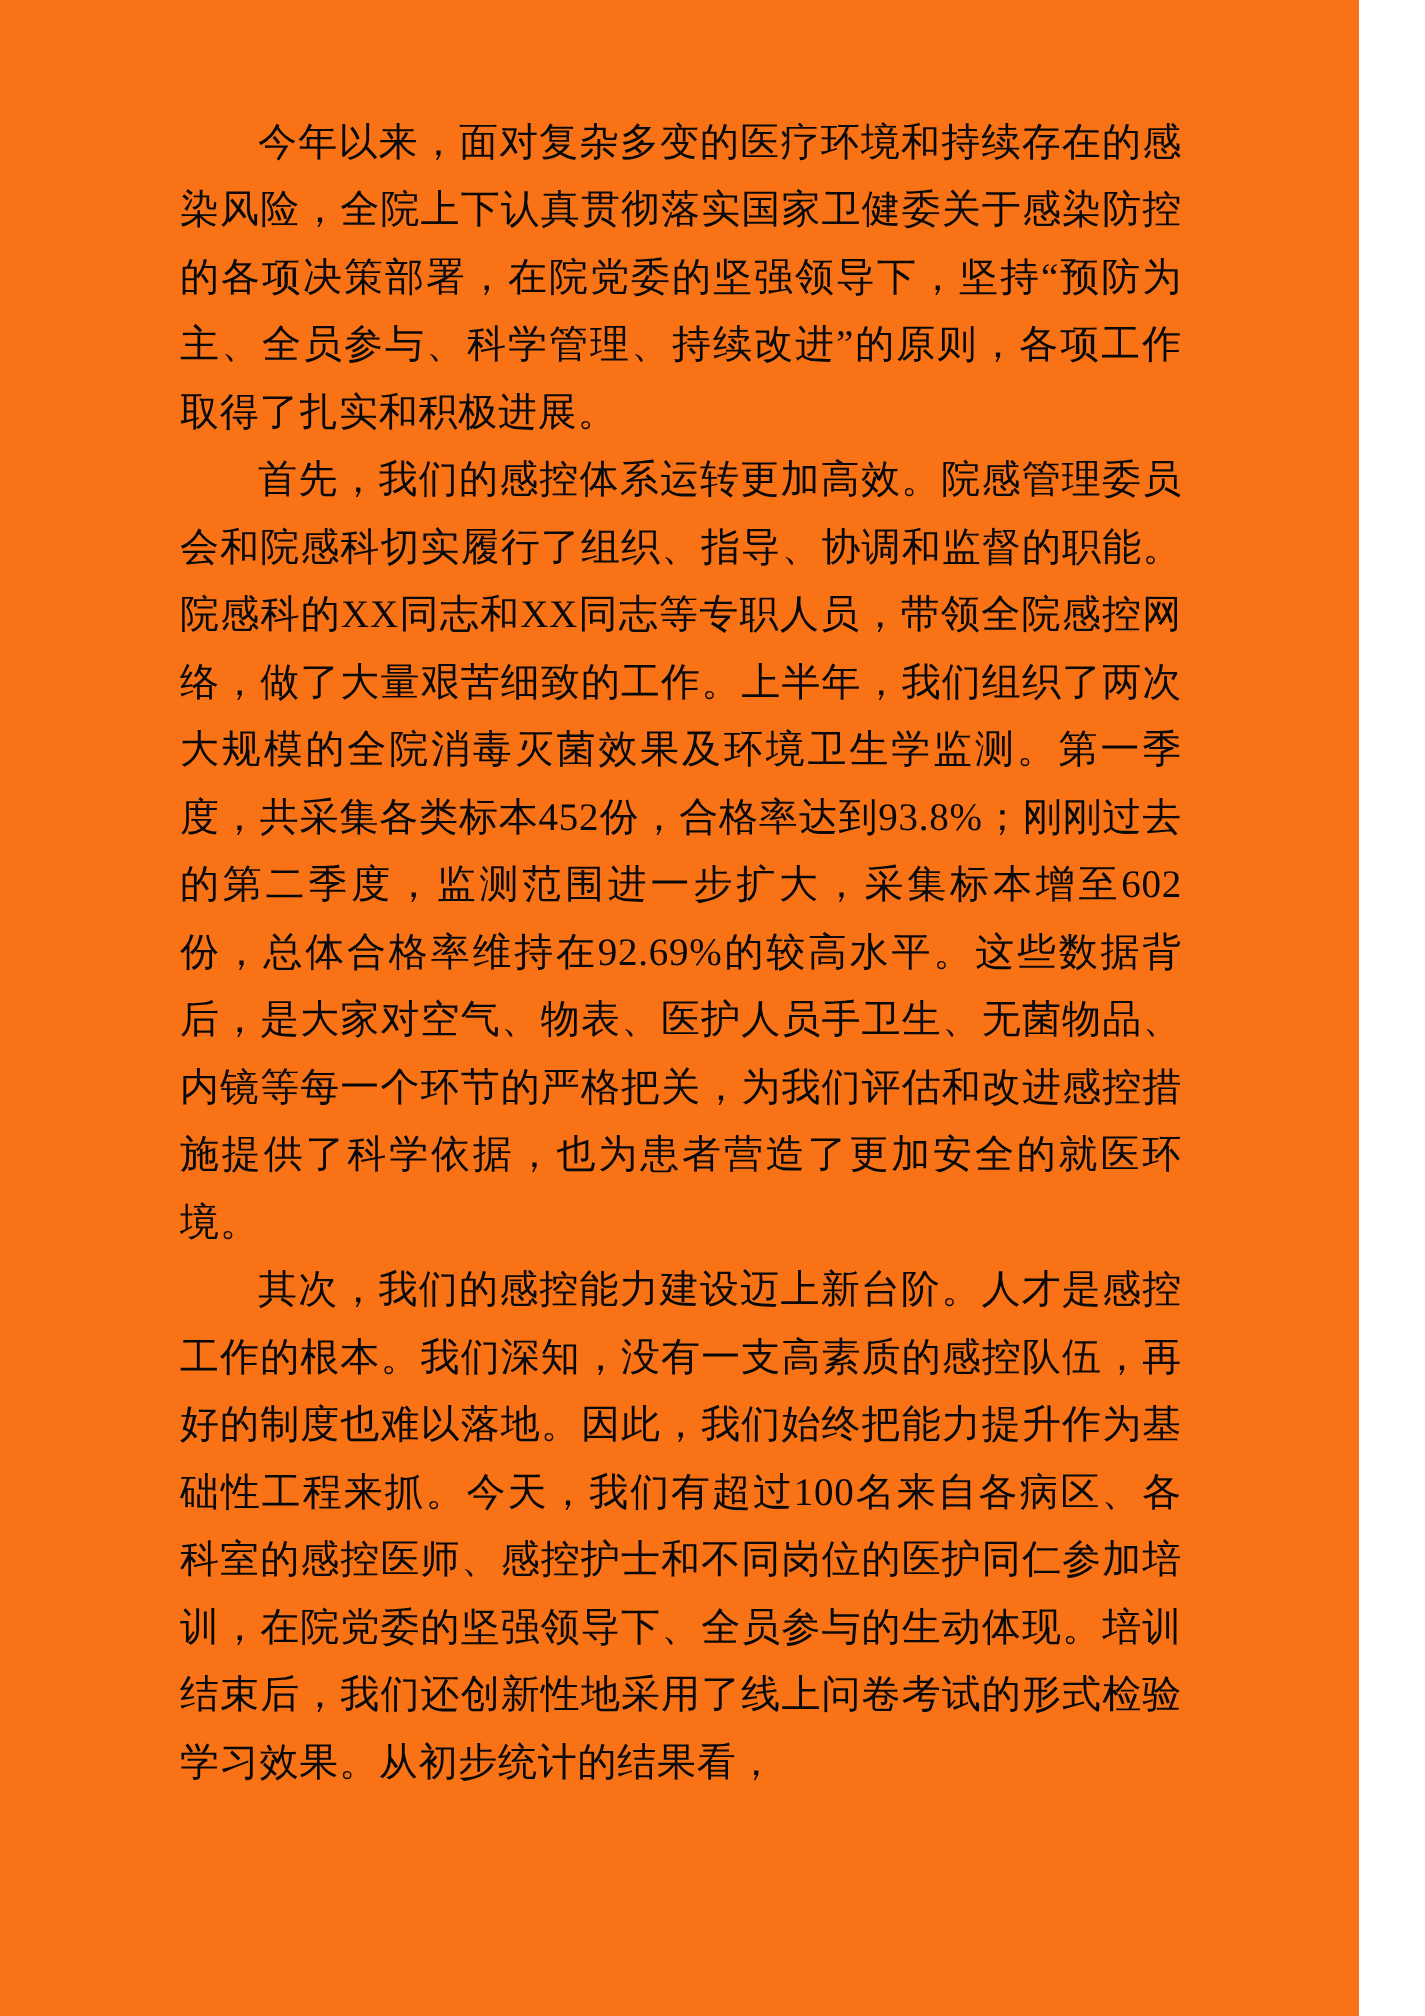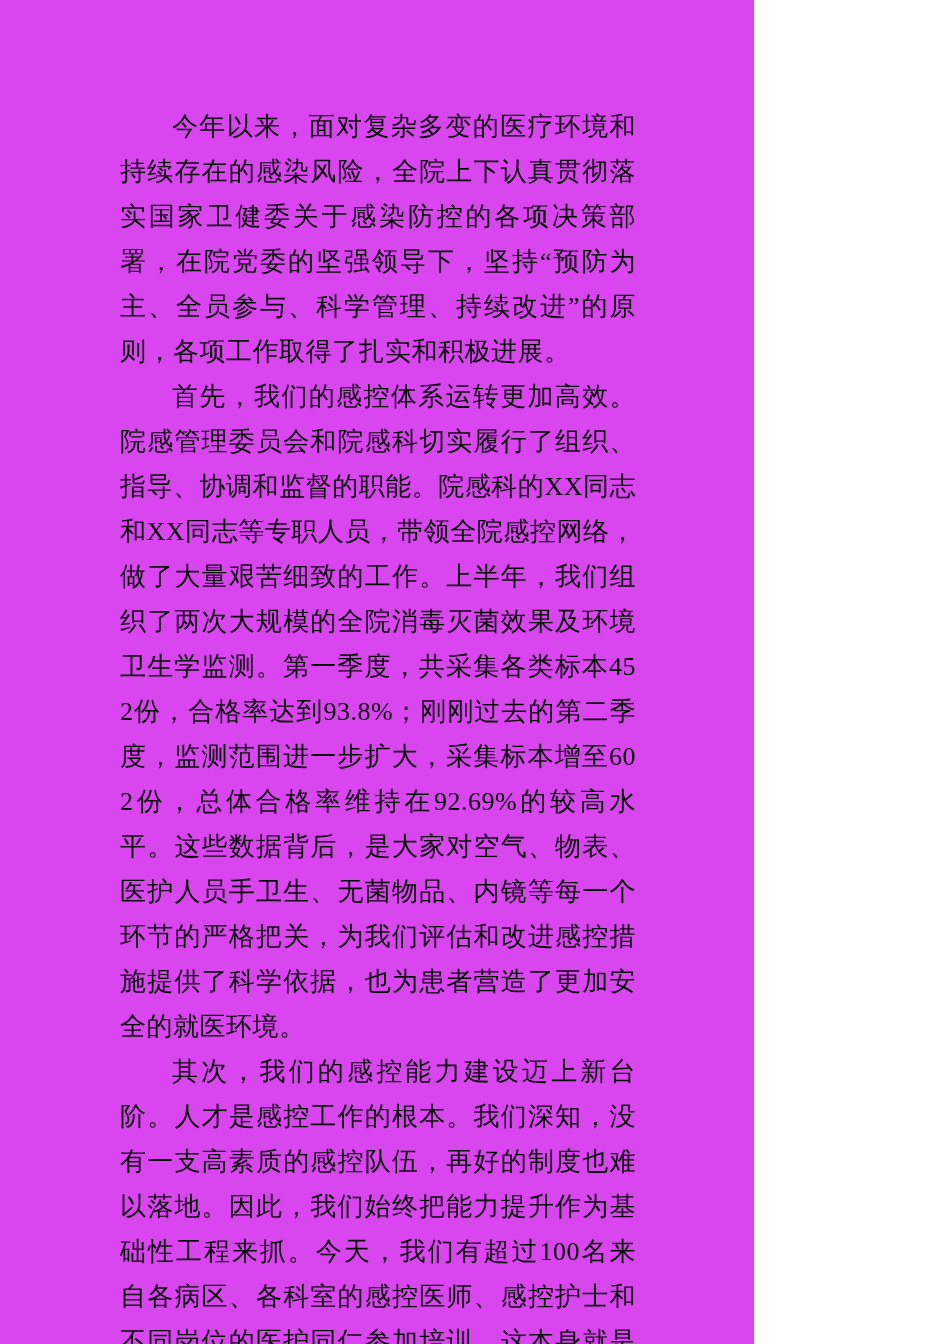--- a/index.html
+++ b/index.html
@@ -8,39 +8,39 @@
       background: #ffffff;
     }
     body {
       width: 950px;
       height: 1344px;
       overflow: hidden;
       font-family: "Liberation Serif", "DejaVu Serif", serif;
     }
     .page {
       box-sizing: border-box;
-      width: 754px;
+      width: 906px;
       height: 1344px;
-      background: #d946ef;
+      background: #f97316;
       color: #090909;
-      padding: 104px 118px 0 120px;
+      padding: 72px 118px 0 120px;
     }
     .doc-paragraph {
       margin: 0;
       font-size: 26px;
       line-height: 45px;
       letter-spacing: 0.5px;
       text-indent: 2em;
       text-align: justify;
       text-justify: inter-ideograph;
       word-break: break-all;
       color: #090909;
       font-weight: 400;
     }
   </style>
 </head>
 <body>
 
 <div class="page">
   <p class="doc-paragraph">今年以来，面对复杂多变的医疗环境和持续存在的感染风险，全院上下认真贯彻落实国家卫健委关于感染防控的各项决策部署，在院党委的坚强领导下，坚持“预防为主、全员参与、科学管理、持续改进”的原则，各项工作取得了扎实和积极进展。</p>
   <p class="doc-paragraph">首先，我们的感控体系运转更加高效。院感管理委员会和院感科切实履行了组织、指导、协调和监督的职能。院感科的XX同志和XX同志等专职人员，带领全院感控网络，做了大量艰苦细致的工作。上半年，我们组织了两次大规模的全院消毒灭菌效果及环境卫生学监测。第一季度，共采集各类标本452份，合格率达到93.8%；刚刚过去的第二季度，监测范围进一步扩大，采集标本增至602份，总体合格率维持在92.69%的较高水平。这些数据背后，是大家对空气、物表、医护人员手卫生、无菌物品、内镜等每一个环节的严格把关，为我们评估和改进感控措施提供了科学依据，也为患者营造了更加安全的就医环境。</p>
-  <p class="doc-paragraph">其次，我们的感控能力建设迈上新台阶。人才是感控工作的根本。我们深知，没有一支高素质的感控队伍，再好的制度也难以落地。因此，我们始终把能力提升作为基础性工程来抓。今天，我们有超过100名来自各病区、各科室的感控医师、感控护士和不同岗位的医护同仁参加培训，这本身就是我们重视感控、全员参与的生动体现。培训结束后，我们还创新性地采用了线上问卷考试的形式检验学习效果。从初步统计的结果看，</p>
+  <p class="doc-paragraph">其次，我们的感控能力建设迈上新台阶。人才是感控工作的根本。我们深知，没有一支高素质的感控队伍，再好的制度也难以落地。因此，我们始终把能力提升作为基础性工程来抓。今天，我们有超过100名来自各病区、各科室的感控医师、感控护士和不同岗位的医护同仁参加培训，在院党委的坚强领导下、全员参与的生动体现。培训结束后，我们还创新性地采用了线上问卷考试的形式检验学习效果。从初步统计的结果看，</p>
 </div>
 
 </body></html>

